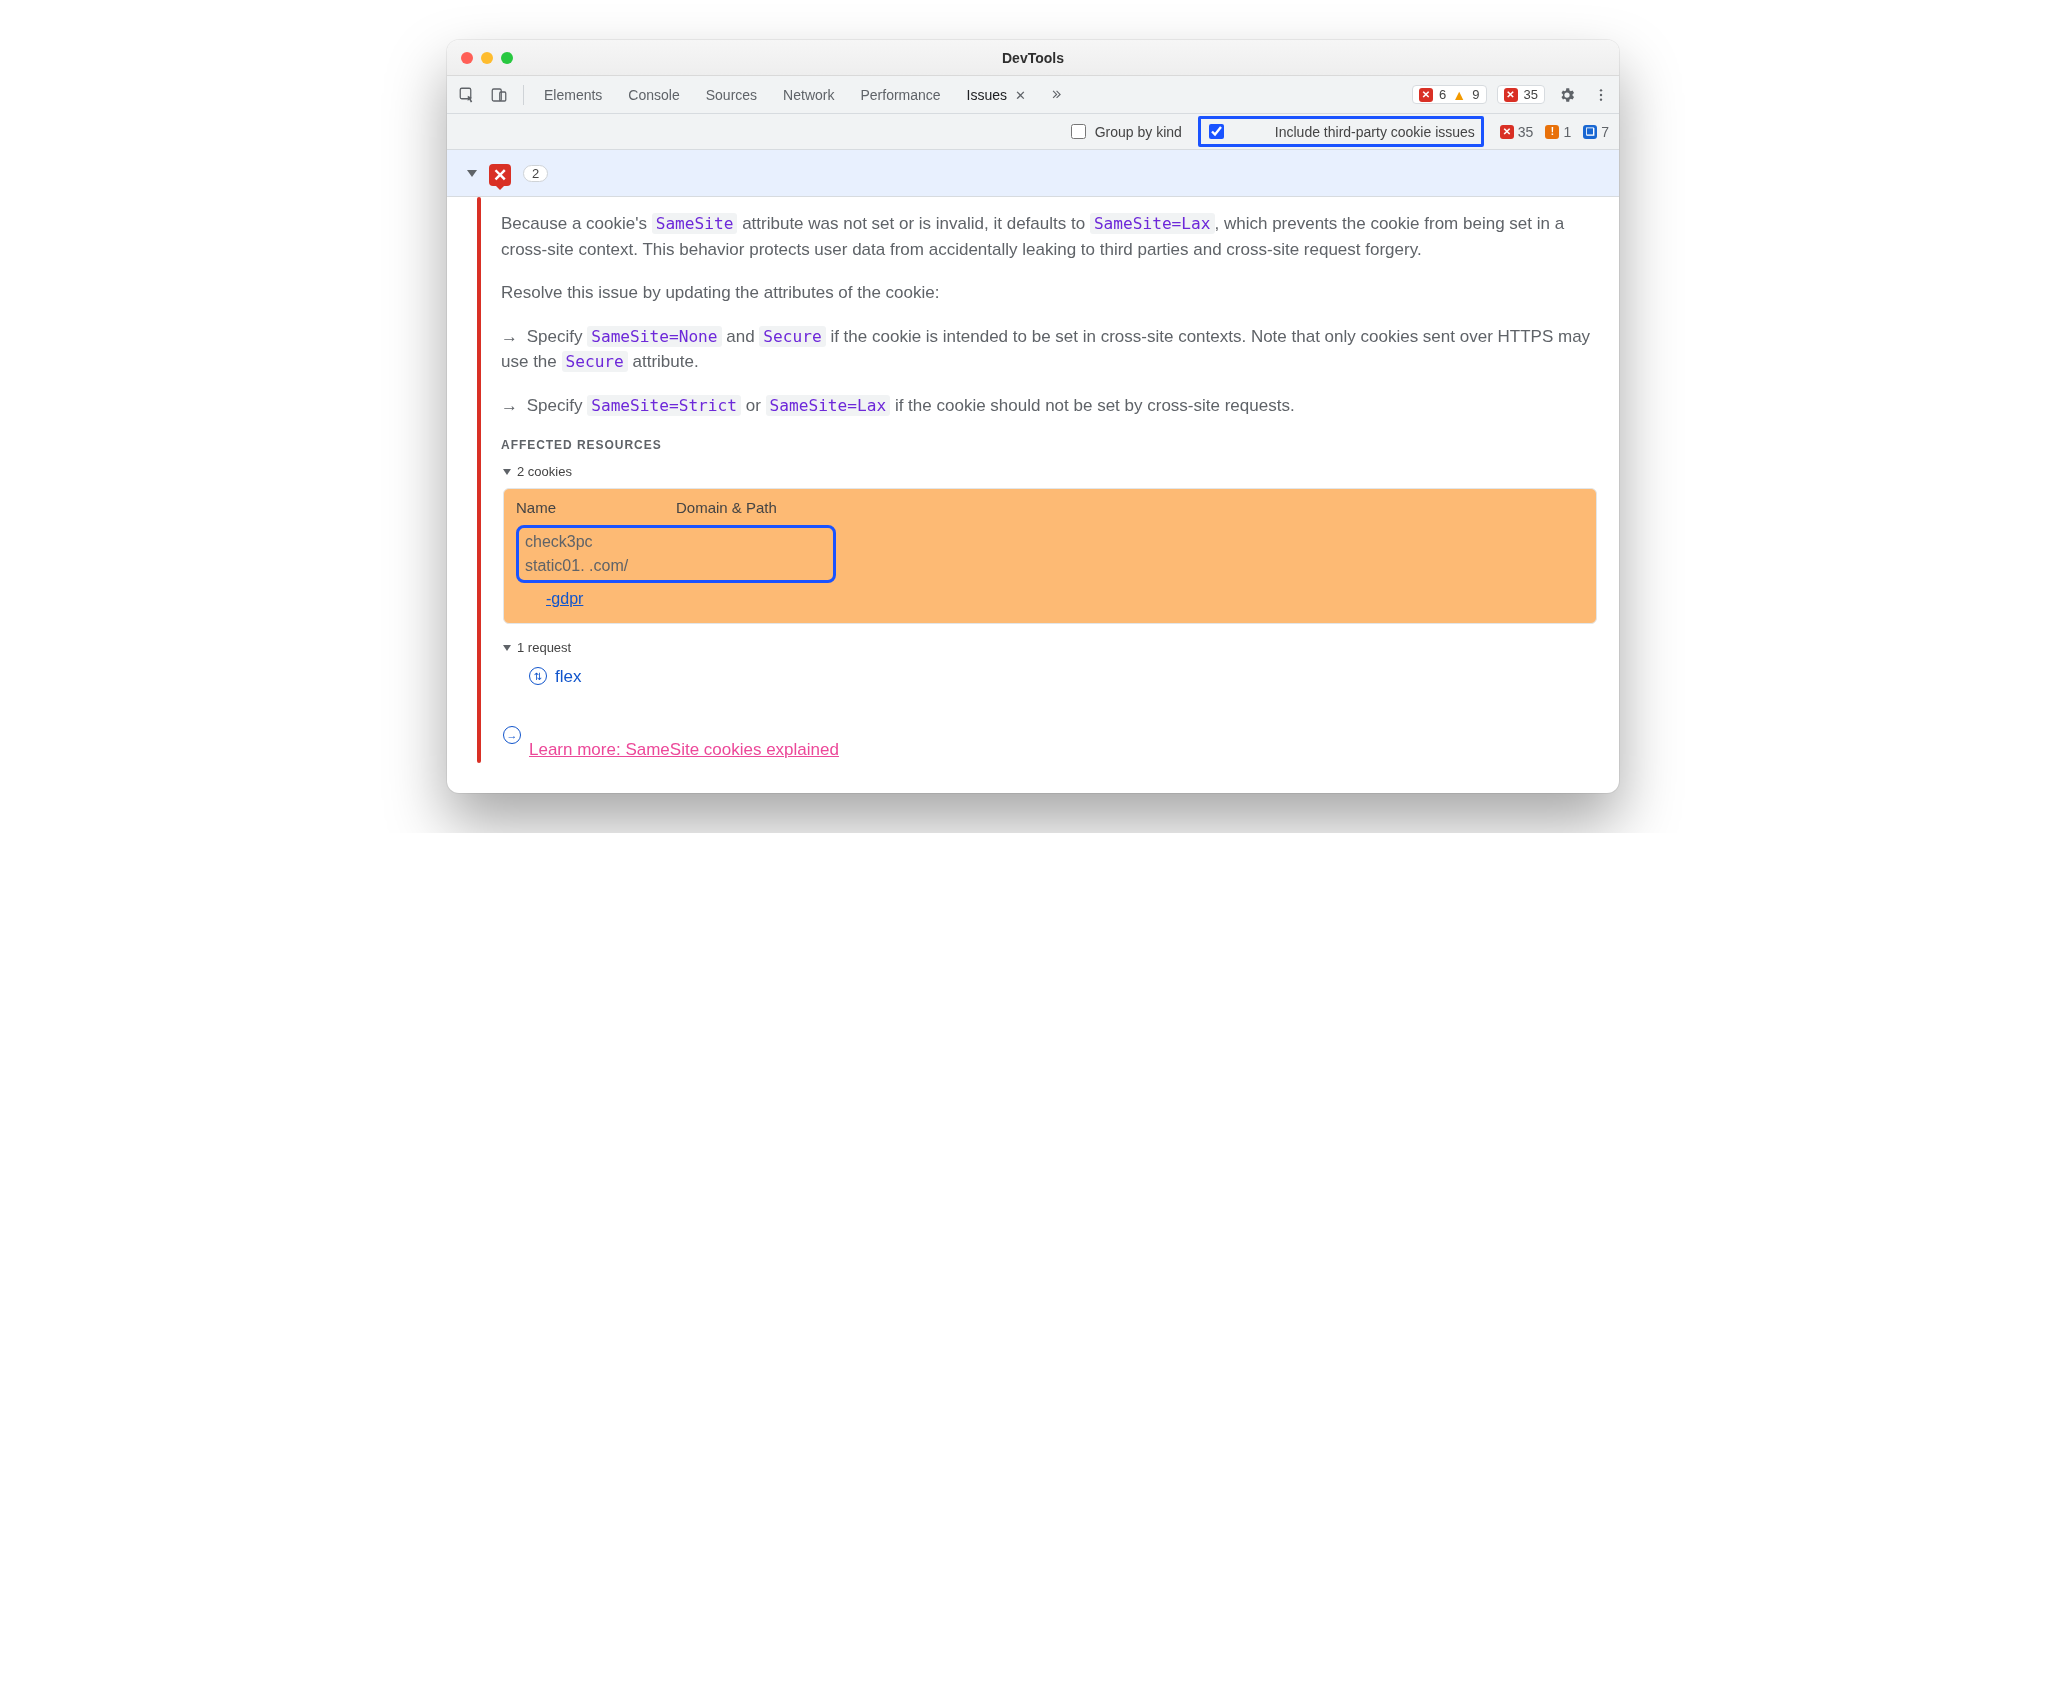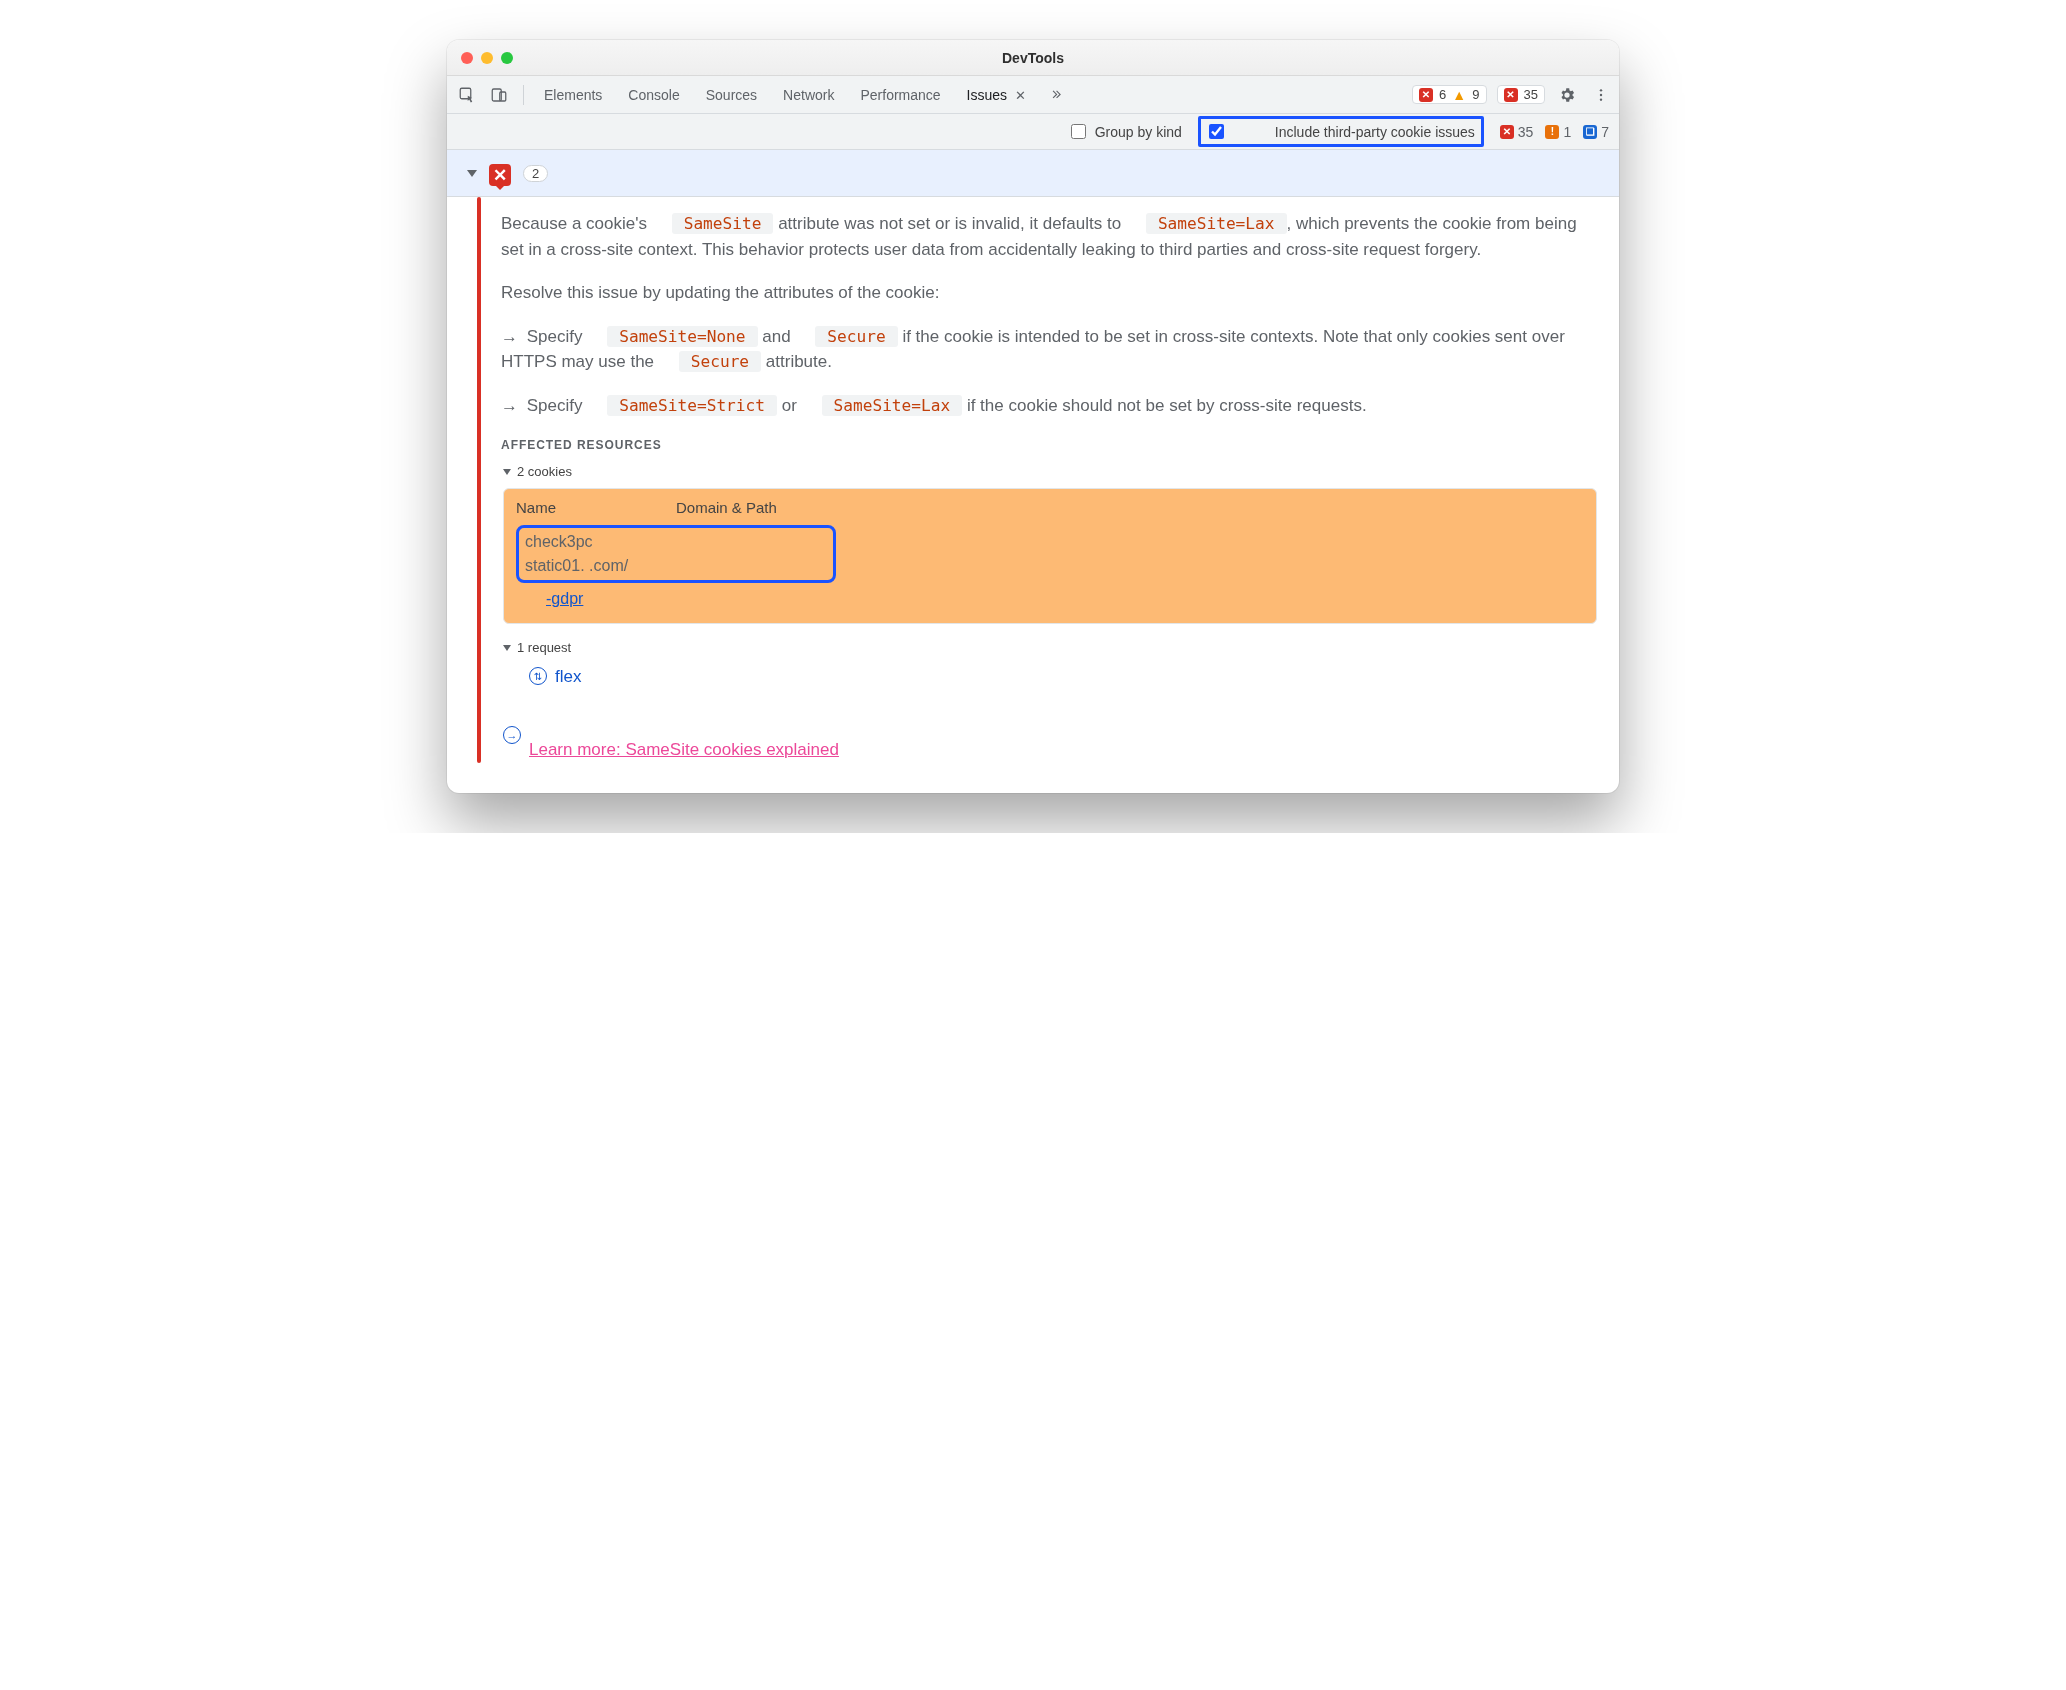--- a/index.html
+++ b/index.html
@@ -83,21 +83,21 @@
   .issue-title { flex:1; line-height:1.35; font-weight:700; }
   
   .issue-body {
     display:flex; padding:0 22px 30px 30px;
   }
   .rule {
     width:4px; background:#d93025; border-radius:2px; margin-right:20px; align-self:stretch;
   }
   .content { flex:1; padding-top:14px; font-size:17px; line-height:1.5; color:#5f6368; }
   .content p { margin:0 0 18px 0; }
-  code { font-family: ui-monospace, Menlo, monospace; background:#f1f3f4; padding:1px 12px; border-radius:3px; color:#c2410c; font-size:0.95em;margin-left:20px;}
+  code { font-family: ui-monospace, Menlo, monospace; background:#f1f3f4; padding:1px 4px; border-radius:3px; color:#6d28d9; font-size:0.95em;}
   .arrow { color:#5f6368; padding-right:4px; }
   .section-label {
     font-size:12px; letter-spacing:0.08em; font-weight:700; color:#5f6368; margin:18px 0 8px 0;
   }
   .sub { margin-left:2px; }
   .sub-head { display:flex; align-items:center; gap:6px; font-size:13px; color:#444; margin:6px 0; }
   .tri { width:0;height:0;border-left:4px solid transparent;border-right:4px solid transparent;border-top:6px solid #5f6368; }
   .cookie-table {
     background:#fdba74; border:1px solid #e3e6e8; border-radius:6px; padding:8px 12px 10px 12px; margin-bottom:14px;
   }

